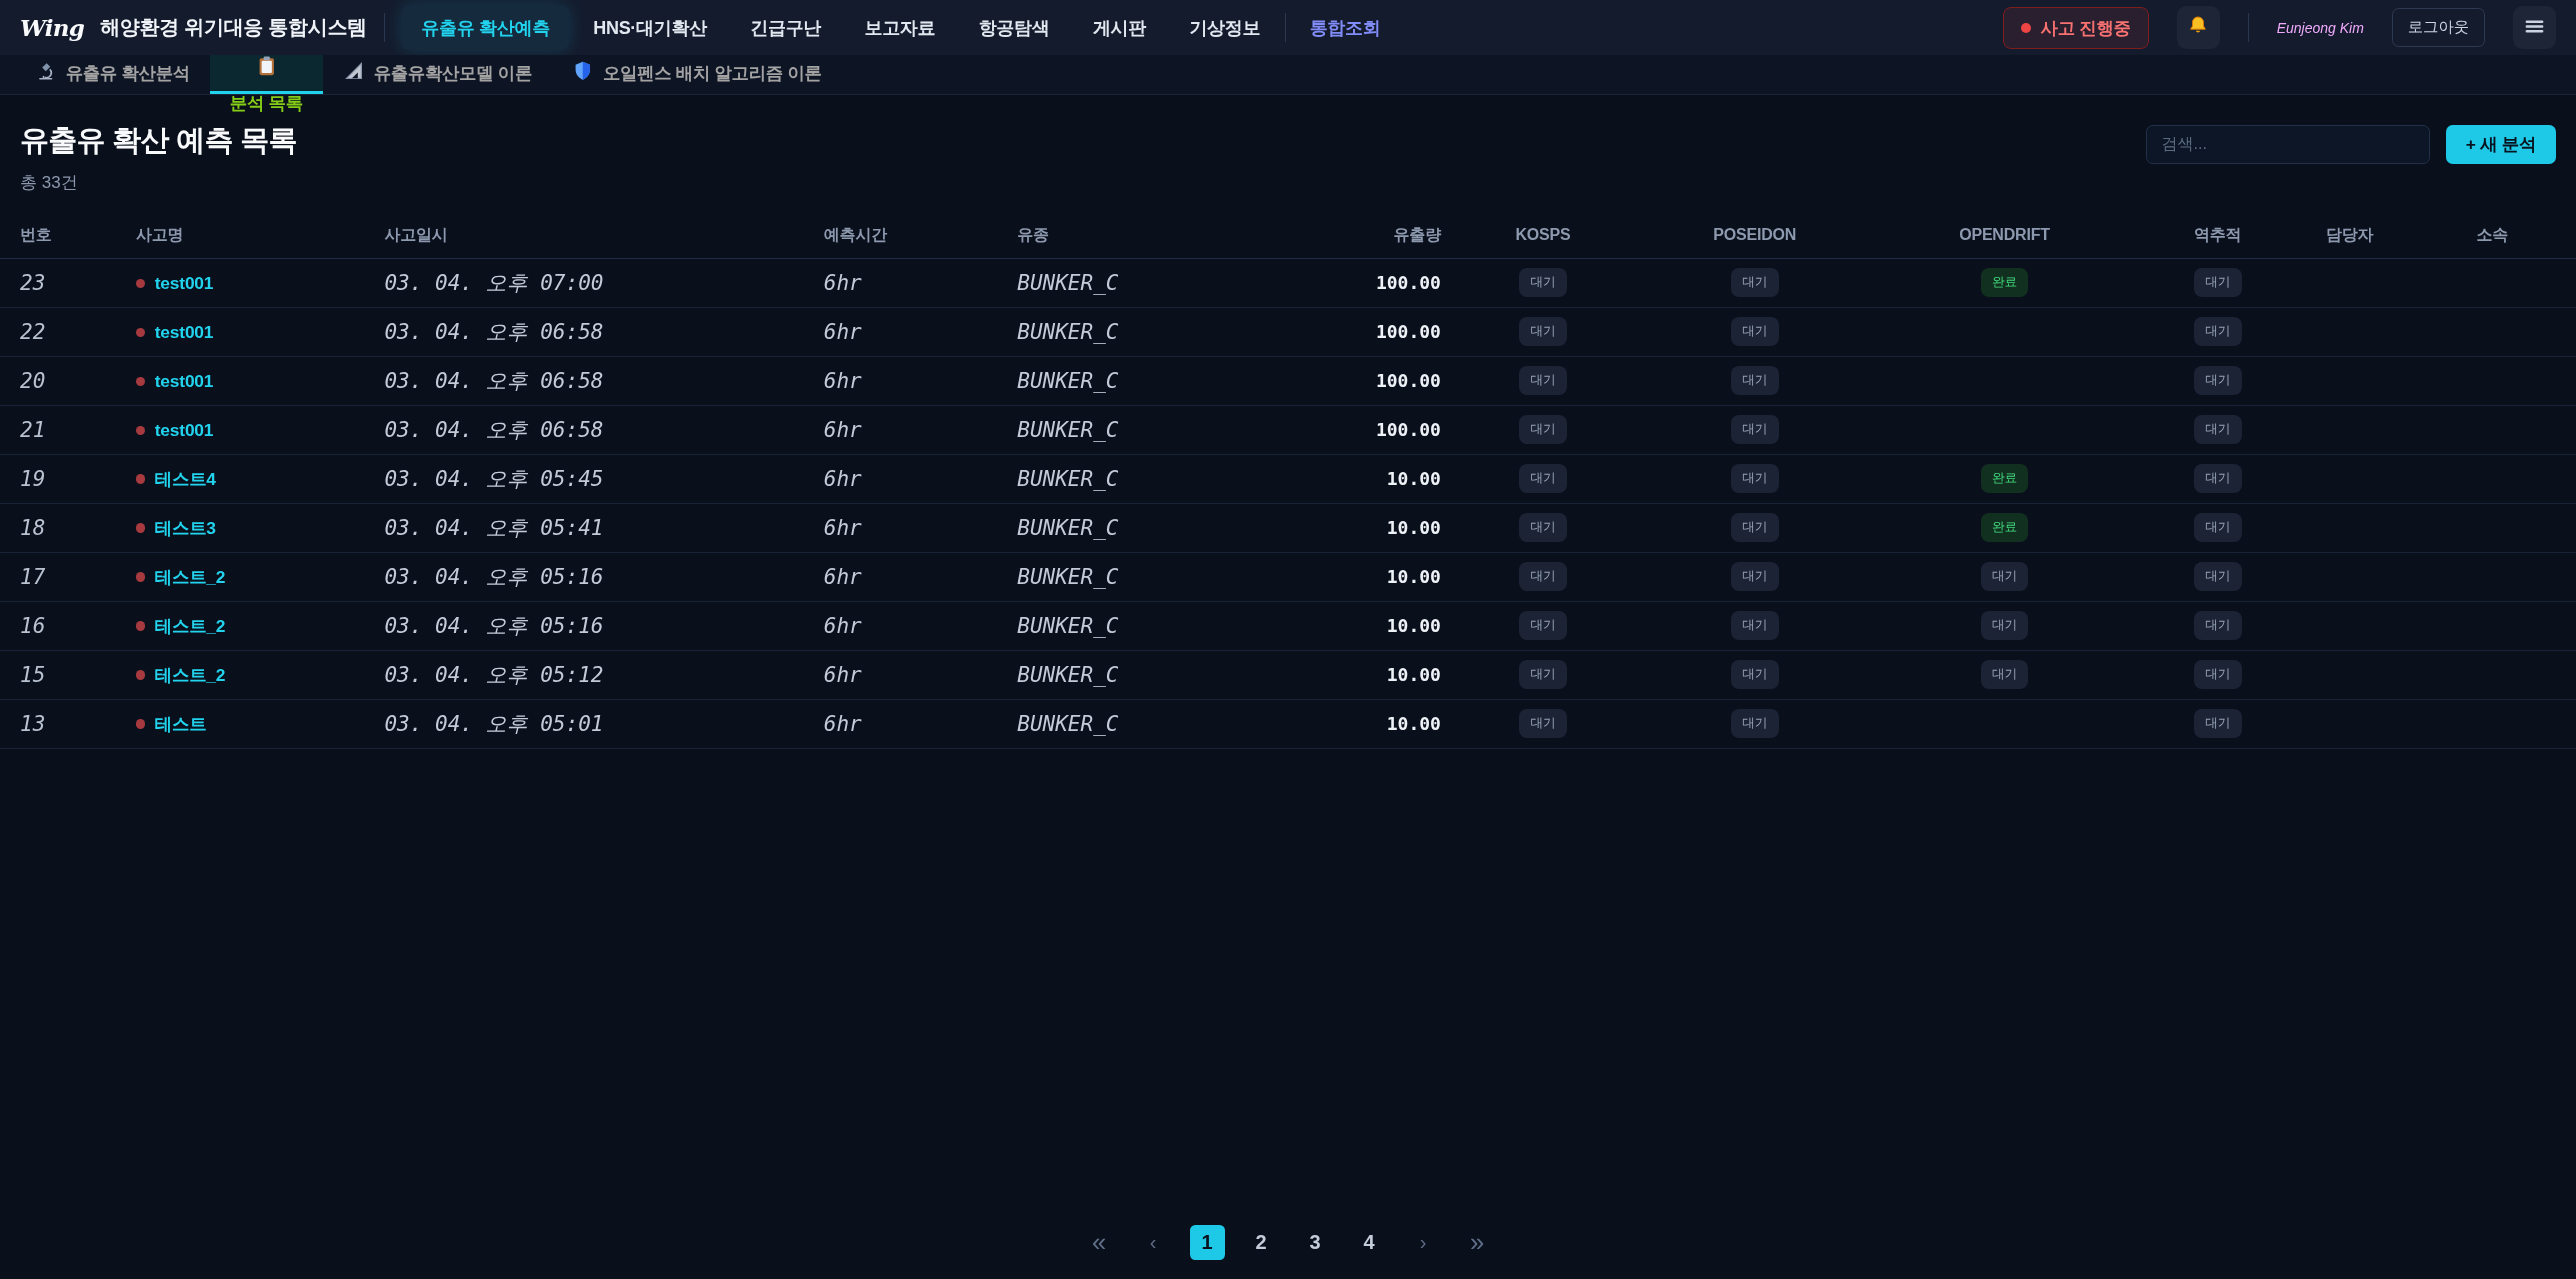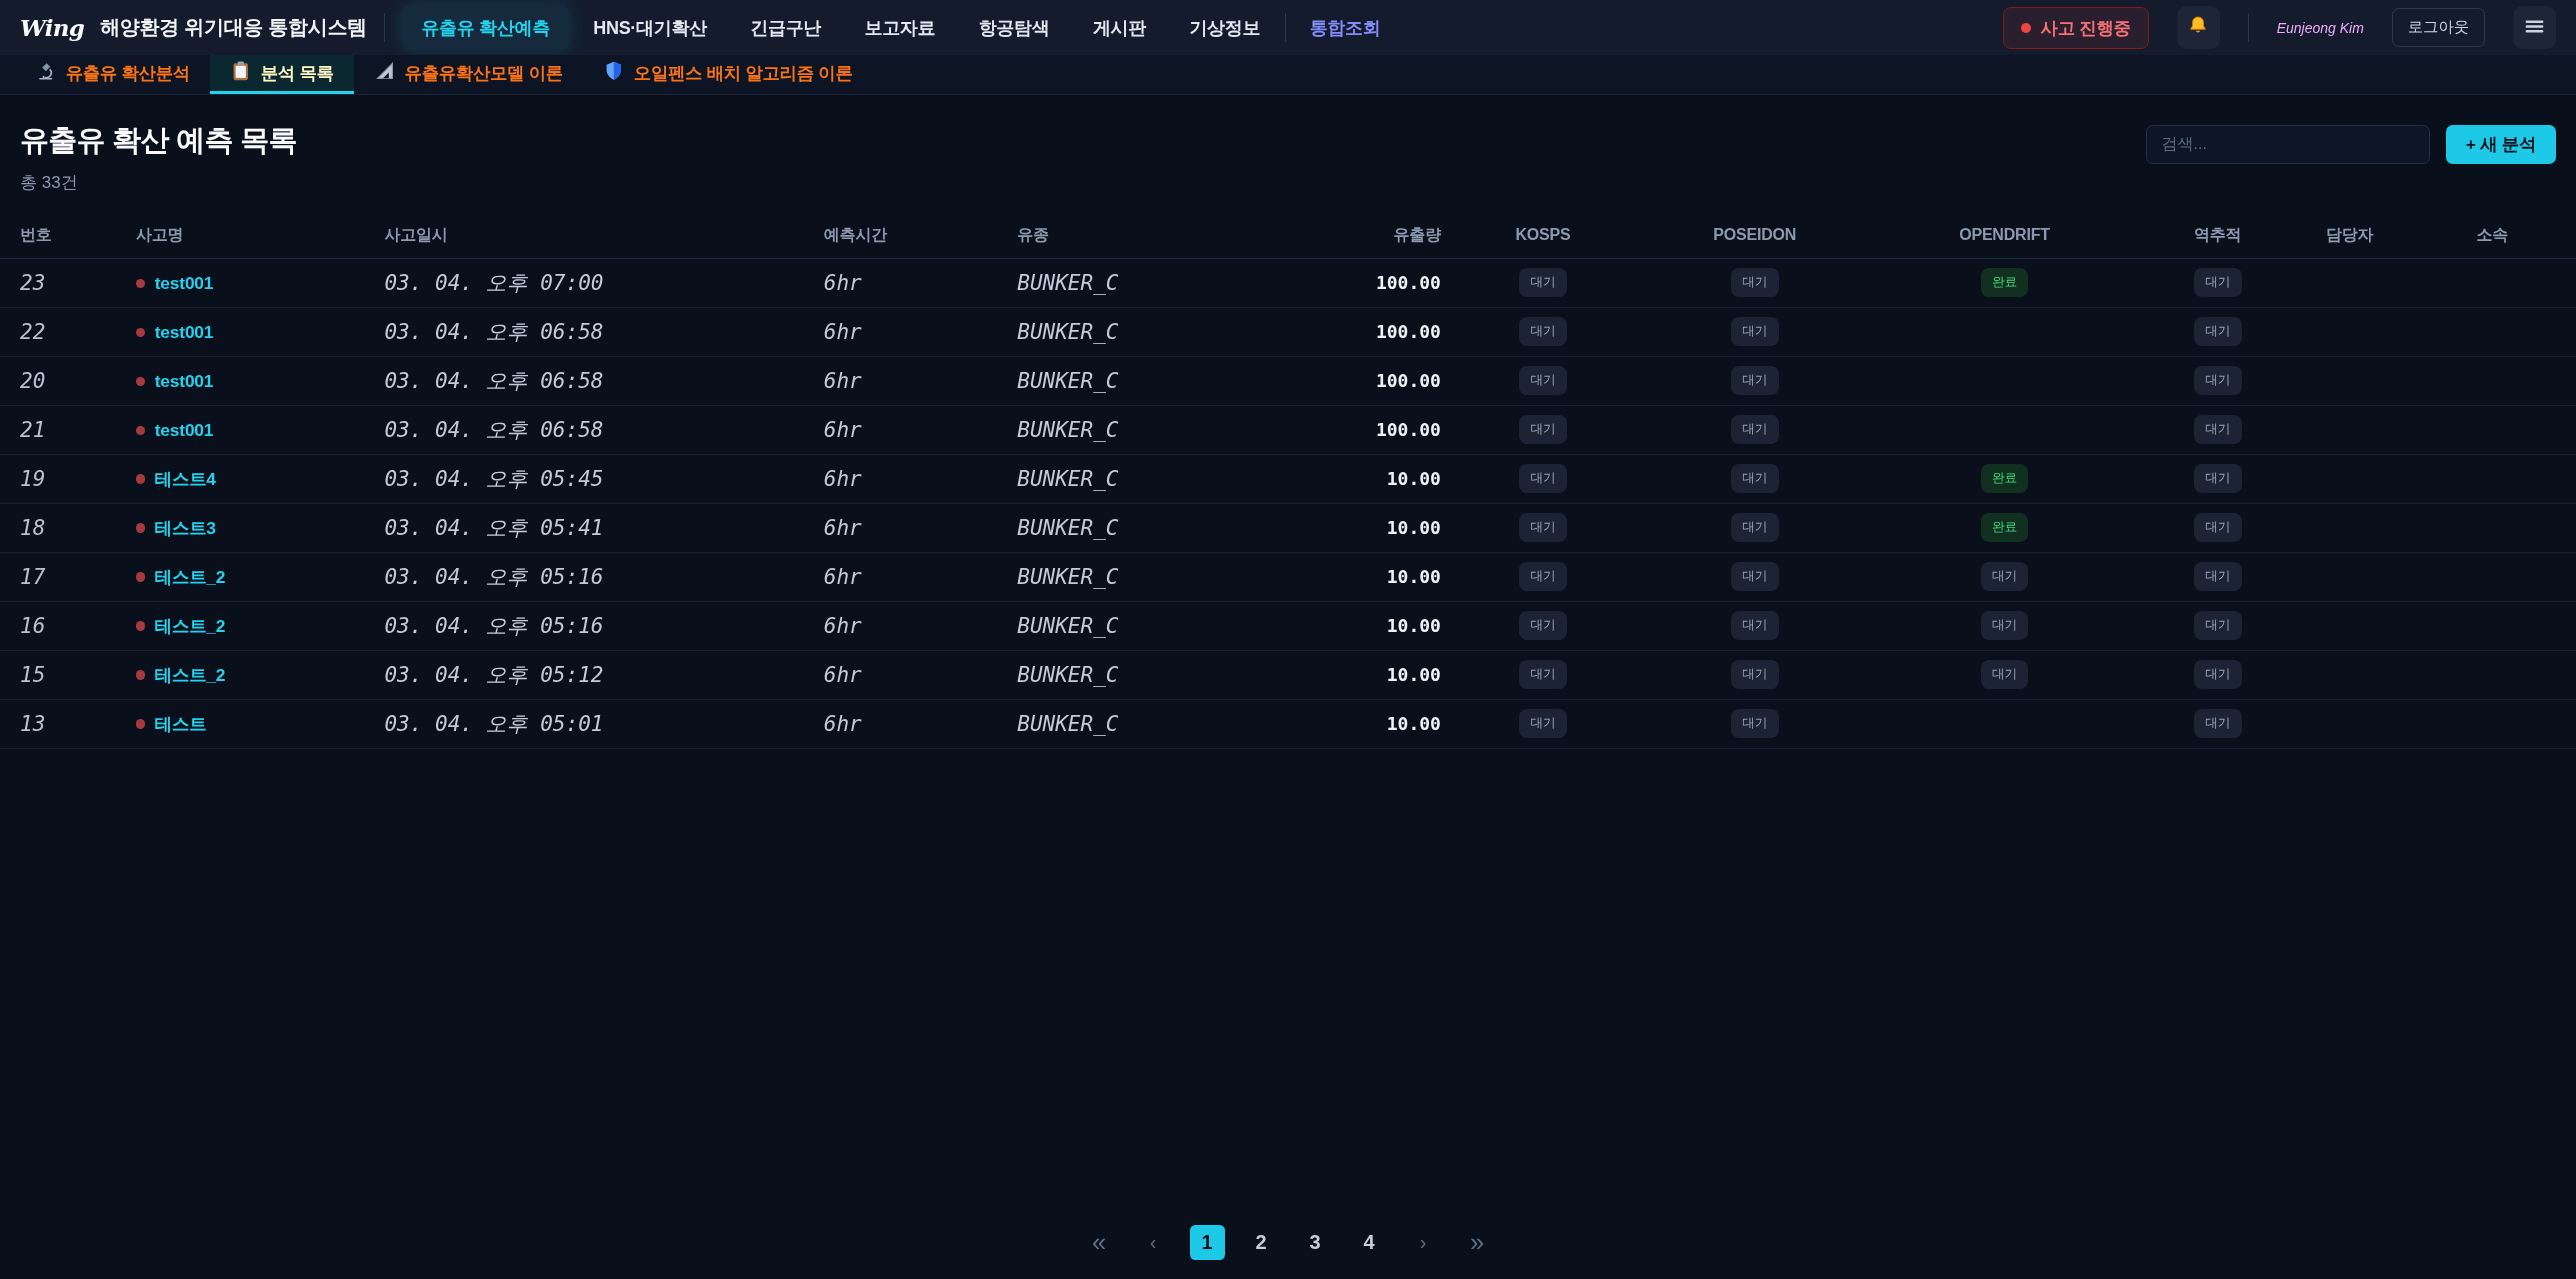--- a/index.html
+++ b/index.html
@@ -30,23 +30,23 @@
   .icon-btn { width:43px; height:43px; border-radius:9.4px; background:#1d2536; border:none;
     display:flex; align-items:center; justify-content:center; cursor:pointer; }
   .user-name { color:#f0abfc; font-size:14px;font-style:italic; }
   .logout-btn { background:transparent; border:0.7px solid #2e3a52; color:#cbd5e1;
     font-size:15.4px; padding:8px 14.8px; border-radius:6.7px; cursor:pointer; font-family:inherit; }
 
   
   .subnav { height:40px; background:#0d1424; border-bottom:0.7px solid #1b2537;
     display:flex; align-items:stretch; padding:0 14.8px; flex:0 0 auto; }
   .subtab { display:flex; align-items:center; gap:9.4px; padding:0 20px; background:none;
-    border:none; border-bottom:3.4px solid transparent; color:#f97316; font-size:17.4px;
+    border:none; border-bottom:3.4px solid transparent; color:#a3a3a3; font-size:17.4px;
     font-weight:600; cursor:pointer; font-family:inherit; letter-spacing:-0.3px; }
-  .subtab.active { background:#0b2730; color:#fef9c3; border-bottom-color:#22d3ee; }
+  .subtab.active { background:#0b2730; color:#84cc16; border-bottom-color:#22d3ee;flex-direction:column; }
   .subtab svg { width:21.5px; height:21.5px; }
 
   
   .content-head { display:flex; justify-content:space-between; align-items:flex-start;
     padding:25.5px 20px 17.4px 20px; flex:0 0 auto; }
   .page-title { color:#f8fafc; font-size:29px; font-weight:bold; letter-spacing:-0.7px; }
   .page-count { color:#8b98ad; font-size:17px; margin-top:10.7px; }
   .head-actions { display:flex; gap:16px; margin-top:4px; }
   .search-input { width:284px; height:39px; background:#0d1627; border:0.7px solid #223049;
     border-radius:6.7px; color:#e2e8f0; font-size:16px; padding:0 14.8px; font-family:inherit; }

